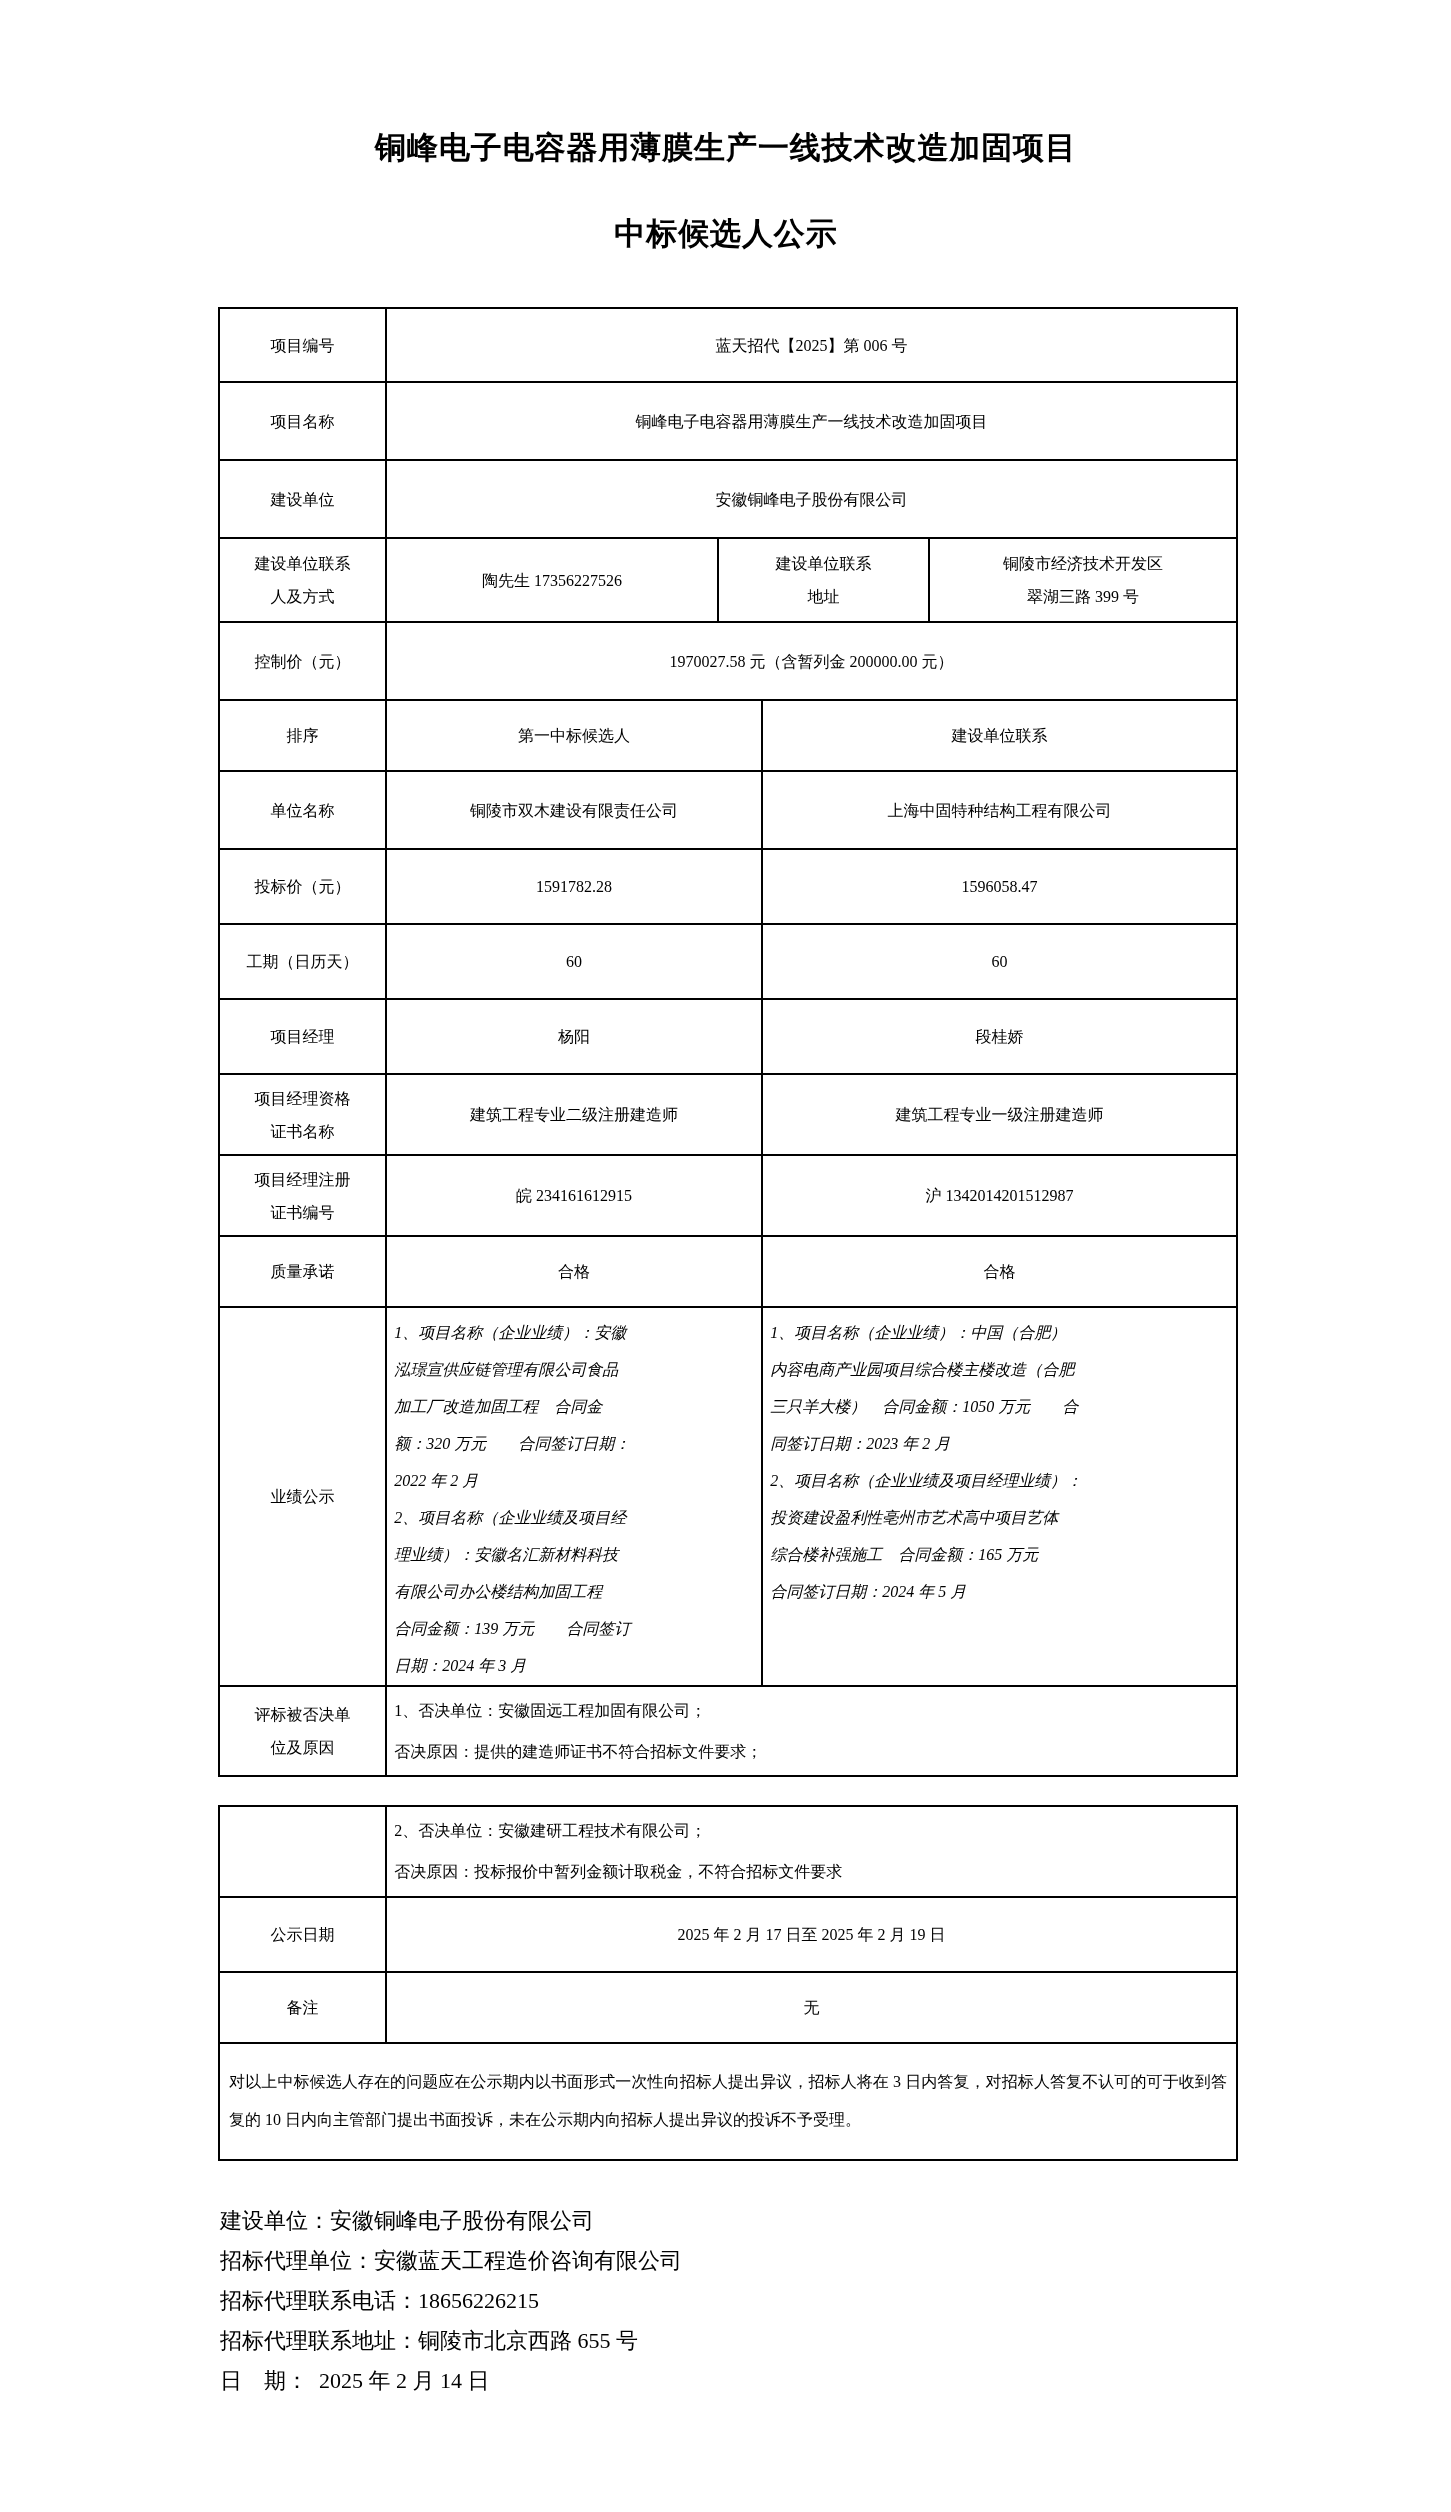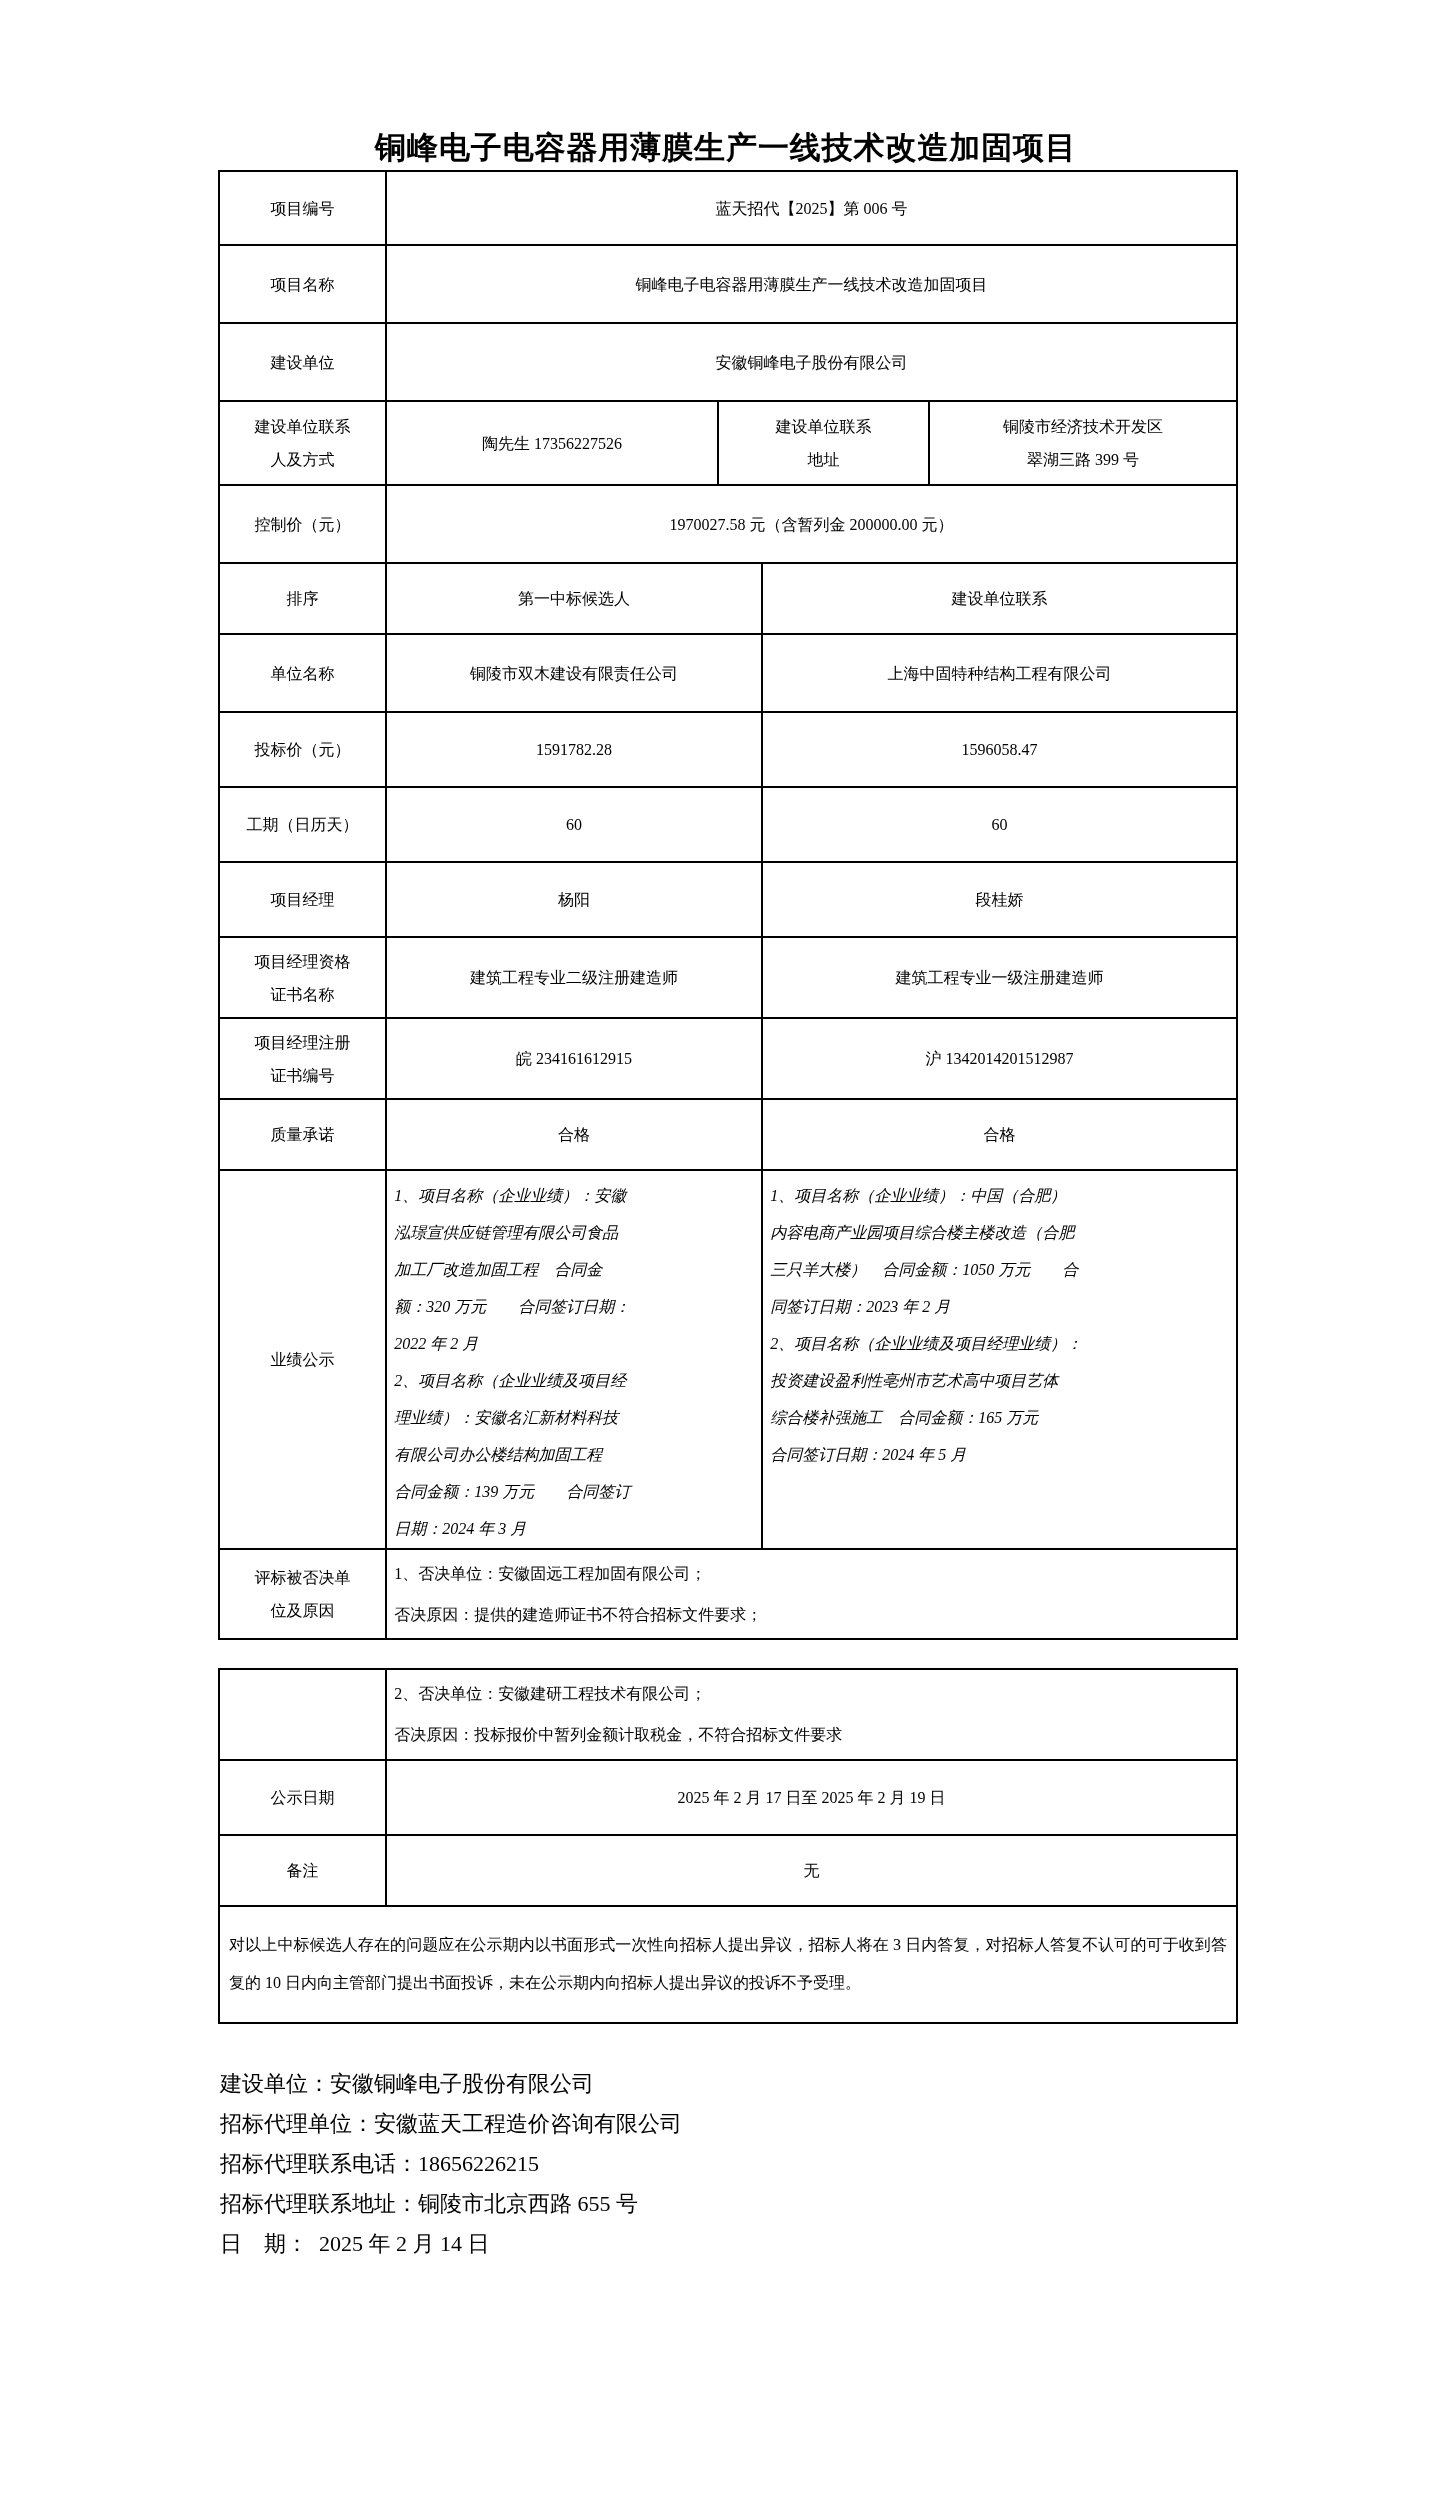--- a/index.html
+++ b/index.html
@@ -36,20 +36,21 @@
   .gap{height:27.4px;}
   .footer{margin-left:220px;margin-top:40px;font-size:22px;line-height:40px;}
   .footer div{white-space:pre;}
 </style>
 </head>
 <body>
 
 <div class="page">
 
   <h1 class="title">铜峰电子电容器用薄膜生产一线技术改造加固项目</h1>
+  <h1 class="title second">中标候选人公示</h1>
 
   <table>
     <colgroup>
         <col style="width:167px">
         <col style="width:332px">
         <col style="width:44px">
         <col style="width:167px">
         <col style="width:308px">
       </colgroup>
 

